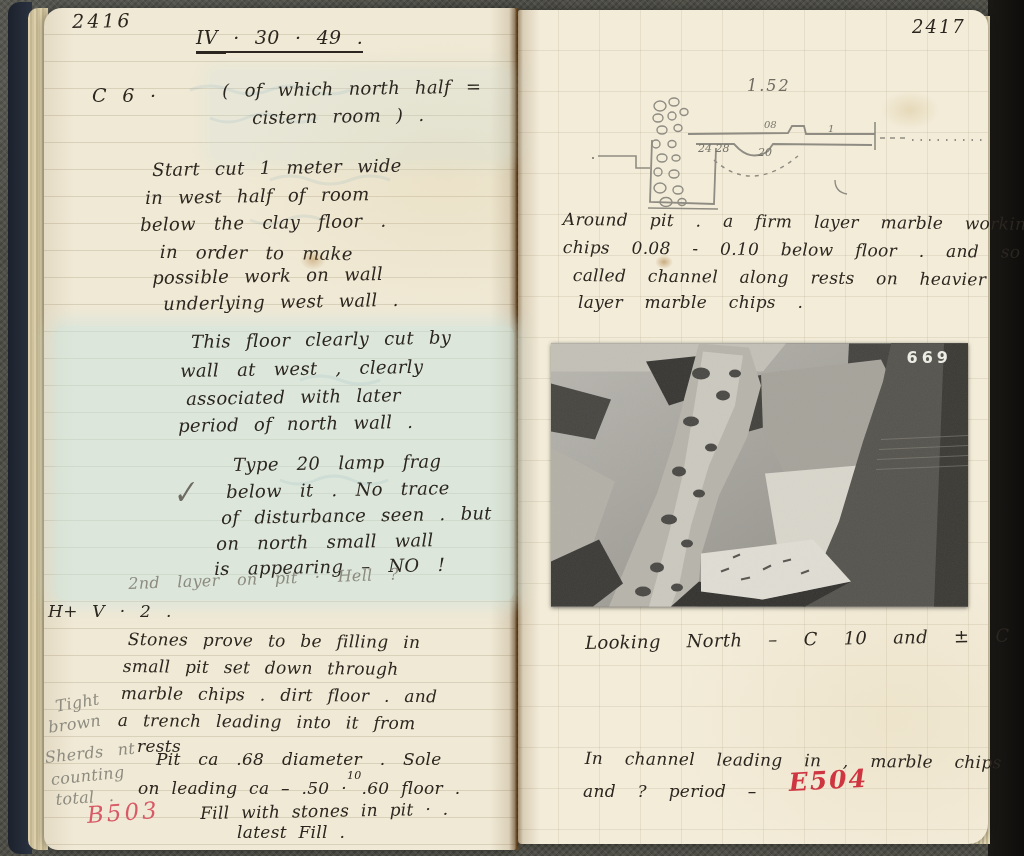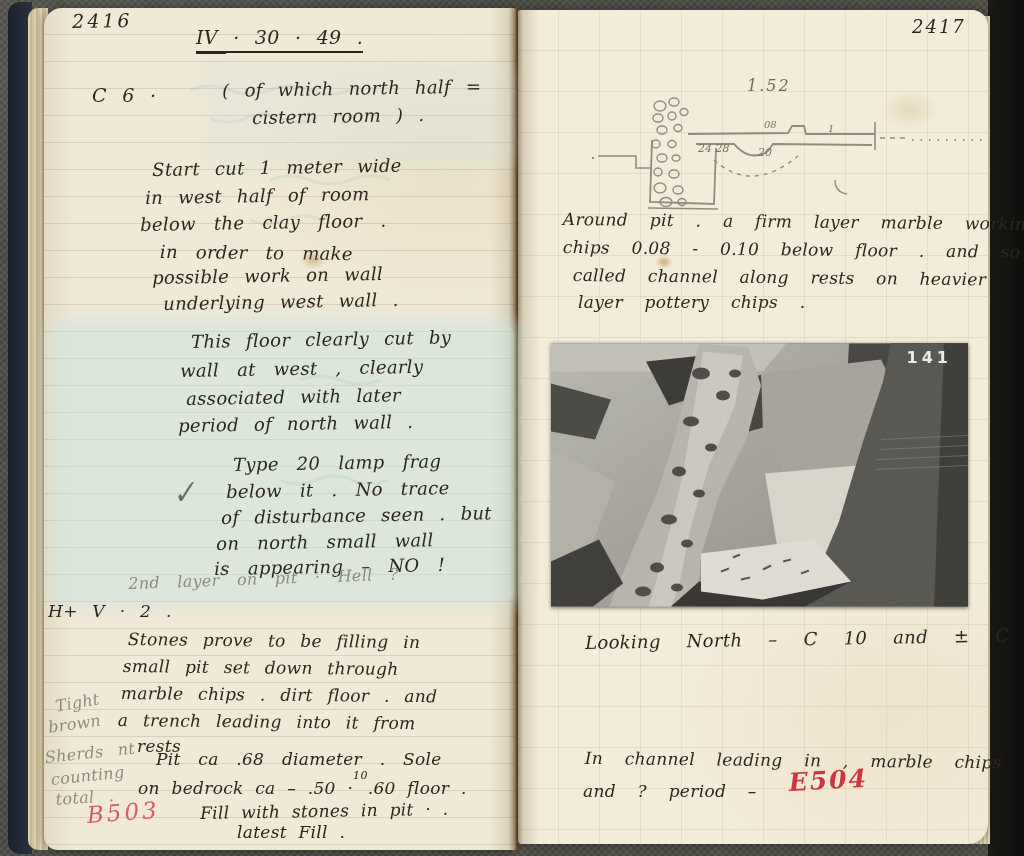--- a/index.html
+++ b/index.html
@@ -117,21 +117,21 @@
 
 <div class="hw sz17" style="left:48px;top:601px">H+ V · 2 .</div>
 
 <div class="hw sz17 r05" style="left:128px;top:629px">Stones prove to be filling in</div>
 <div class="hw sz17 r05" style="left:123px;top:656px">small pit  set down through</div>
 <div class="hw sz17 r05" style="left:121px;top:683px">marble chips .  dirt floor .  and</div>
 <div class="hw sz17 r05" style="left:118px;top:710px">a trench leading into it from</div>
 <div class="hw sz17" style="left:137px;top:736px">rests</div>
 
 <div class="hw sz17 ws12" style="left:156px;top:749px">Pit  ca  .68  diameter .    Sole</div>
-<div class="hw sz17 ws6" style="left:138px;top:777px"><span>on  bedrock  ca  – .50 ·</span><sup class="s10">10</sup><span>.60 floor .</span></div>
+<div class="hw sz17 ws6" style="left:138px;top:777px"><span>on  leading  ca  – .50 ·</span><sup class="s10">10</sup><span>.60 floor .</span></div>
 <div class="hw sz17 ws6 r-1" style="left:200px;top:803px">Fill  with stones in pit · .</div>
 <div class="hw sz17 ws6" style="left:237px;top:822px">latest Fill .</div>
 
 <div class="hw pc sz16" style="left:54px;top:697px;transform:rotate(-10deg)">Tight</div>
 <div class="hw pc sz16" style="left:47px;top:718px;transform:rotate(-8deg)">brown</div>
 <div class="hw pc sz16" style="left:44px;top:748px;transform:rotate(-6deg)">Sherds nt</div>
 <div class="hw pc sz16" style="left:50px;top:770px;transform:rotate(-6deg)">counting</div>
 <div class="hw pc sz16" style="left:55px;top:790px;transform:rotate(-4deg)">total .</div>
 <div class="hw redA" style="left:86px;top:802px">B503</div>
 
@@ -177,21 +177,21 @@
   </g>
   <text class="sk-num" x="106" y="60" font-size="11">24 28</text>
   <text class="sk-num" x="172" y="36" font-size="10">08</text>
   <text class="sk-num" x="166" y="64" font-size="11">20</text>
   <text class="sk-num" x="236" y="40" font-size="10">1</text>
 </svg>
 
 <div class="hw sz17 ws16 r05" style="left:563px;top:209px">Around pit .  a  firm layer   marble working</div>
 <div class="hw sz17 ws16 r05" style="left:563px;top:237px">chips  0.08 - 0.10   below  floor .   and  so</div>
 <div class="hw sz17 ws16 r05" style="left:573px;top:265px">called  channel  along  rests  on  heavier</div>
-<div class="hw sz17 ws16" style="left:578px;top:292px">layer   pottery   chips .</div>
+<div class="hw sz17 ws16" style="left:578px;top:292px">layer   marble   chips .</div>
 
 <div class="abs photo">
   <svg width="417" height="264" viewBox="0 0 417 263">
     <defs>
       <linearGradient id="gBase" x1="0" y1="0" x2="1" y2="1">
         <stop offset="0" stop-color="#b9b7b0"></stop>
           <stop offset="1" stop-color="#8c8a83"></stop>
       </linearGradient>
       <filter id="grain">
           <feTurbulence type="fractalNoise" baseFrequency="0.9" numOctaves="2" result="n"></feTurbulence>
@@ -244,21 +244,21 @@
     <g stroke="#56544e" stroke-width="2">
       <path d="M170,228 l8,-3"></path>
         <path d="M190,236 l9,-2"></path>
         <path d="M212,226 l8,-4"></path>
       <path d="M232,218 l8,-2"></path>
         <path d="M250,230 l8,-3"></path>
         <path d="M182,214 l7,-3"></path>
     </g>
     <rect width="417" height="263" filter="url(#grain)" opacity=".16"></rect>
   </svg>
-  <div class="photo-label">141</div>
+  <div class="photo-label">669</div>
 </div>
 
 <div class="hw ws20 r-1" style="left:585px;top:632px">Looking  North   – C 10   and    ± C 11</div>
 
 <div class="hw sz17 ws16 r05" style="left:585px;top:748px">In  channel   leading in ,   marble chips</div>
 <div class="hw sz17 ws16" style="left:583px;top:781px">and    ?    period   –</div>
 <div class="hw redB" style="left:788px;top:768px">E504</div>
 
 <div class="abs stain" style="left:880px;top:90px;width:60px;height:40px;background:radial-gradient(rgba(190,160,90,.25),transparent 70%)"></div>
 <div class="abs stain" style="left:300px;top:250px;width:26px;height:20px;background:radial-gradient(rgba(170,120,50,.4),transparent 70%)"></div>

